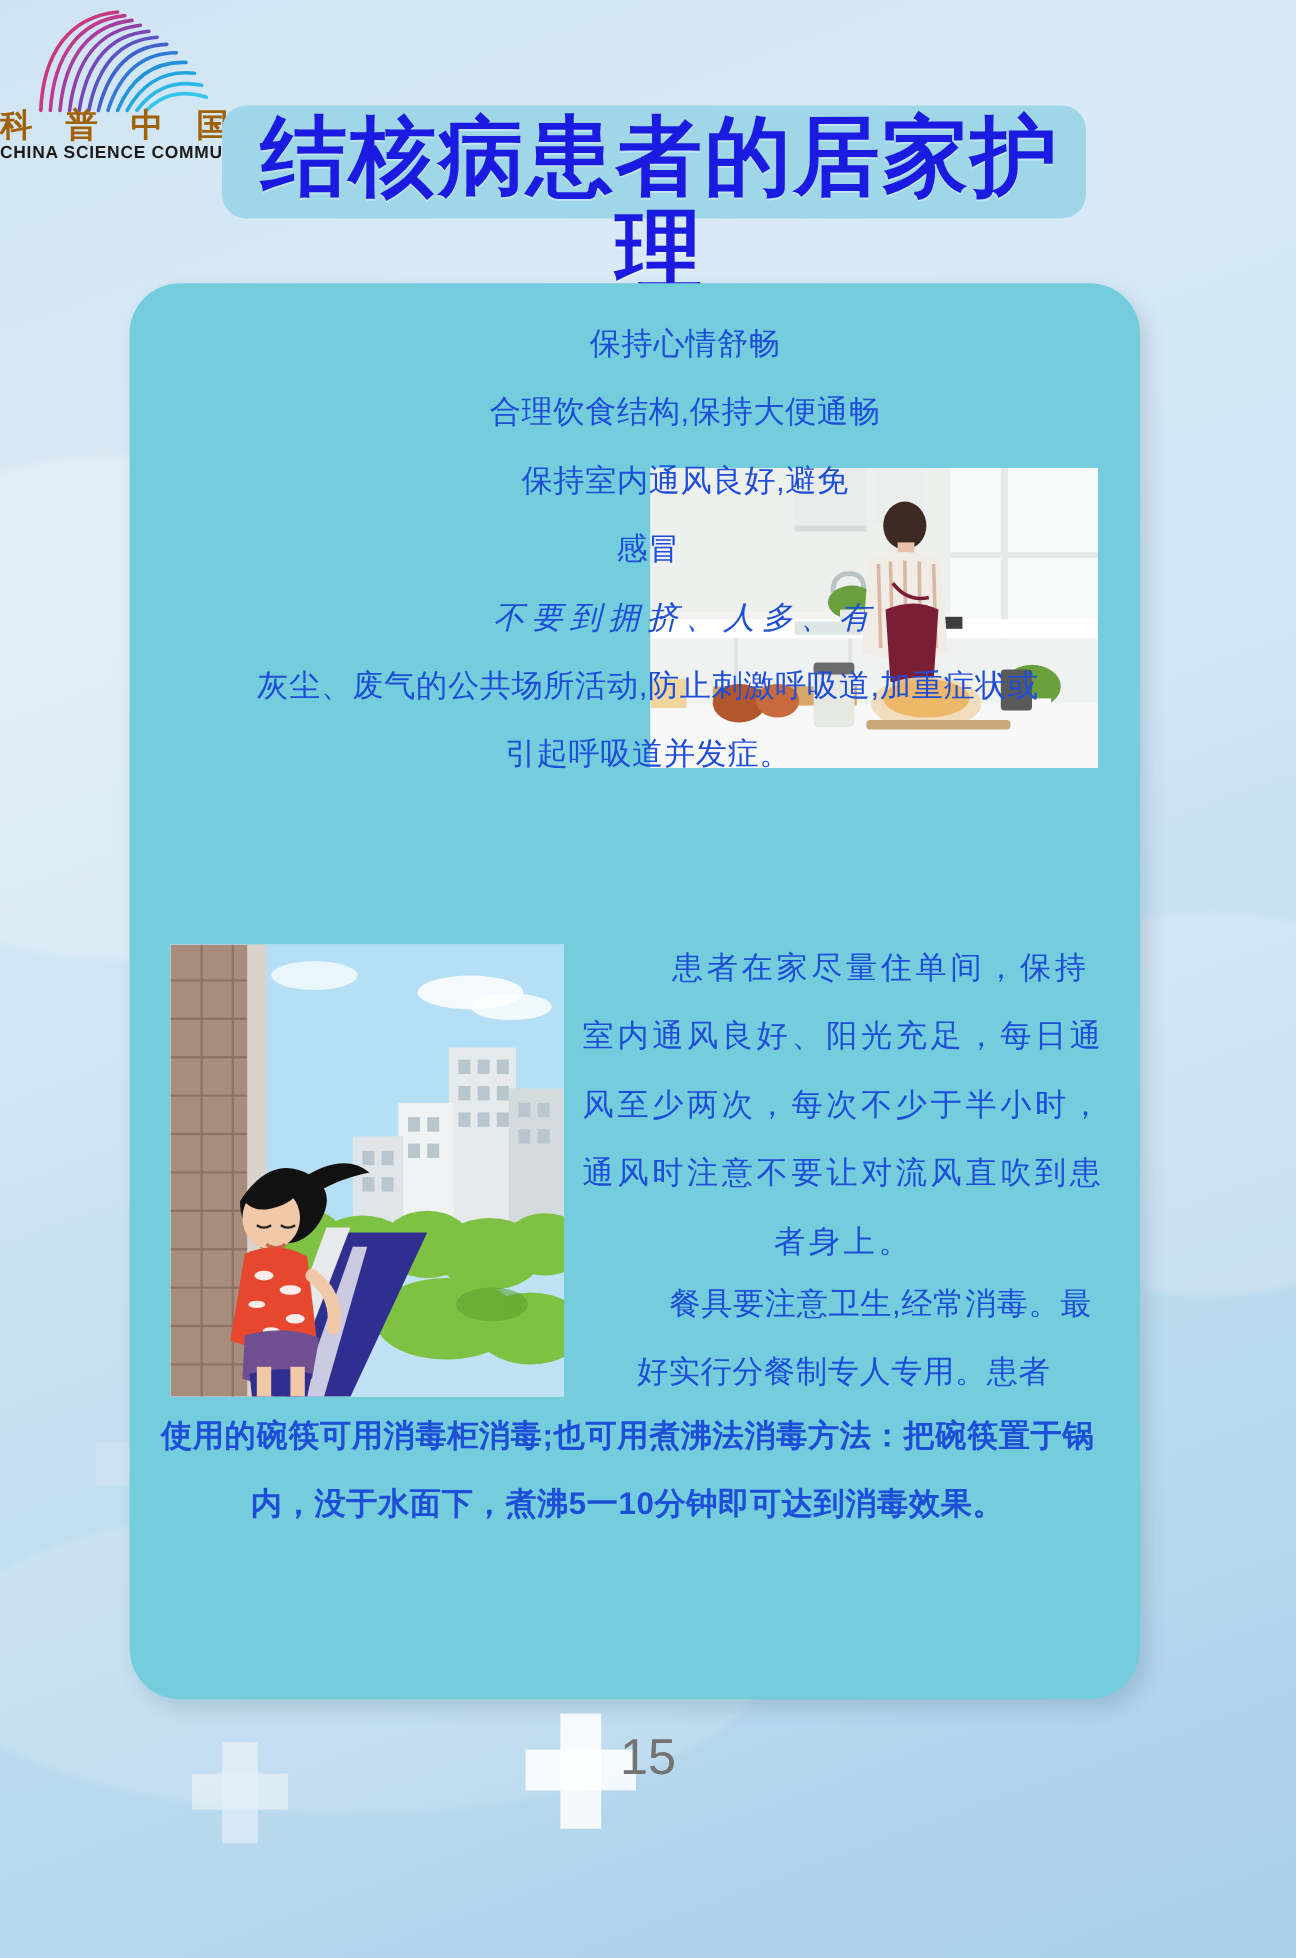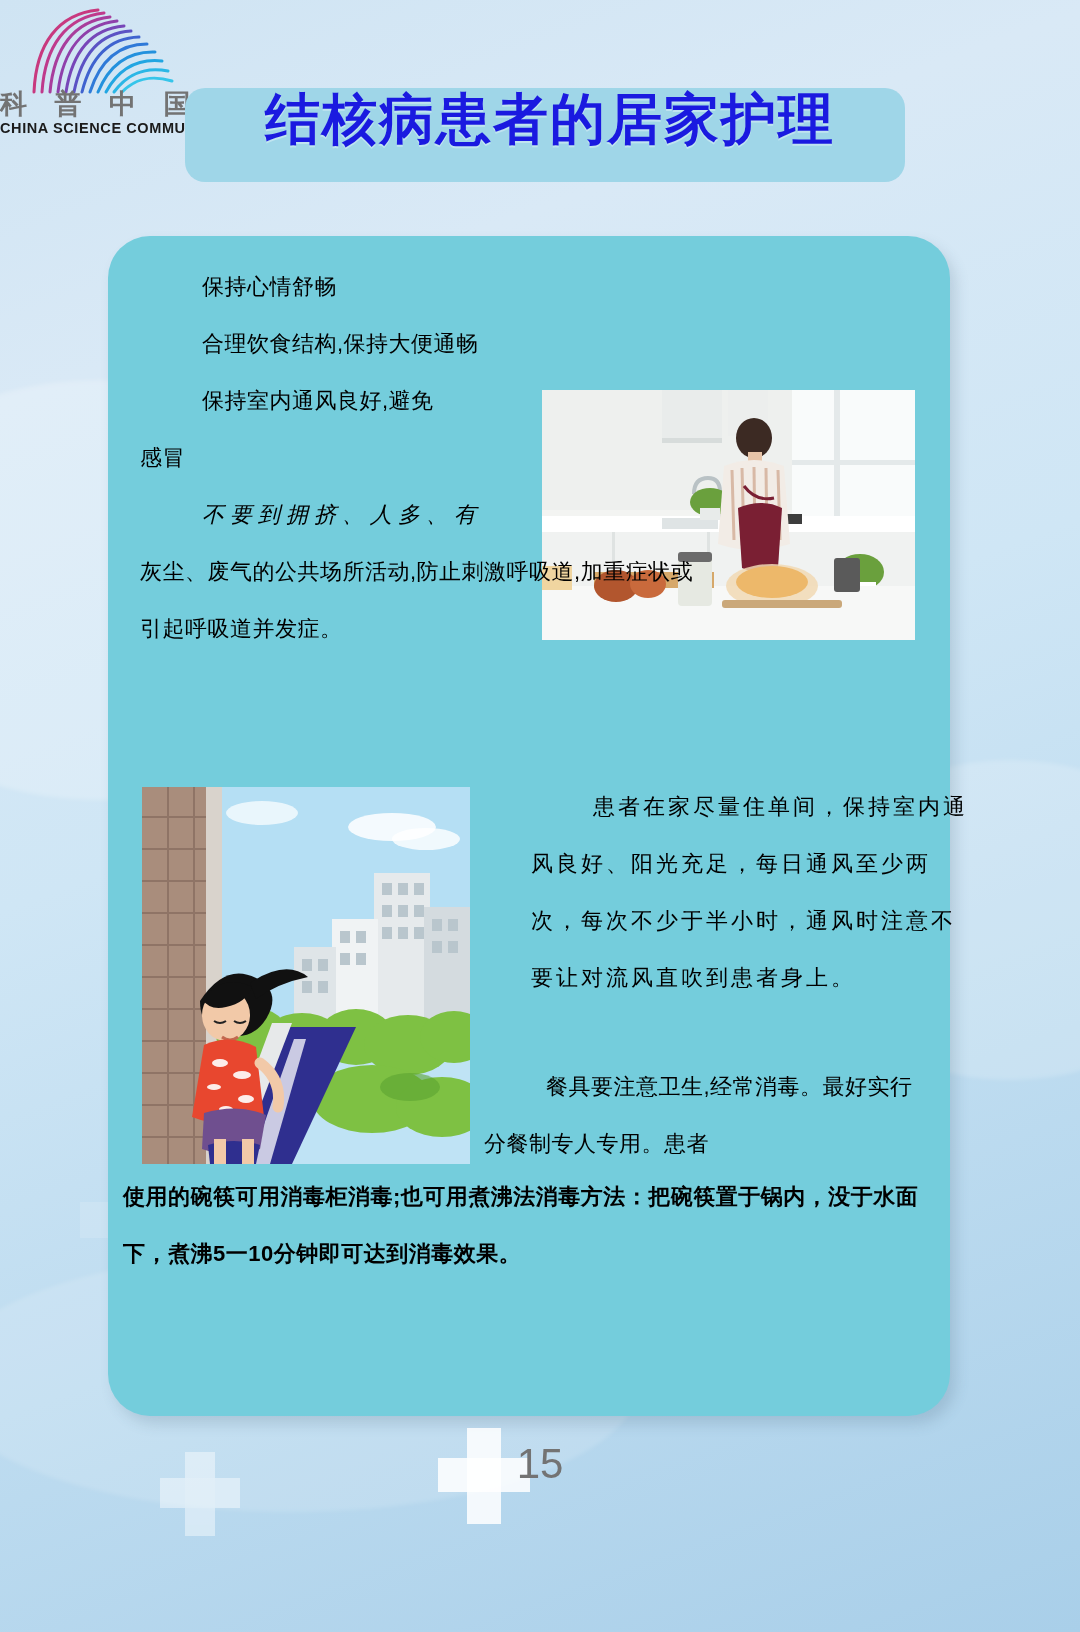--- a/index.html
+++ b/index.html
@@ -53,21 +53,21 @@
     height: 92px;
   }
   .logo-cn {
     position: absolute;
     left: 0px;
     top: 86px;
     width: 212px;
     font-size: 27px;
     font-weight: bold;
     letter-spacing: 10px;
-    color: #737373;
+    color: #a16207;
     white-space: nowrap;
   }
   .logo-en {
     position: absolute;
     left: 0px;
     top: 120px;
     width: 215px;
     font-size: 14.5px;
     font-weight: bold;
     letter-spacing: 0.6px;
@@ -80,24 +80,24 @@
     left: 185px;
     top: 88px;
     width: 720px;
     height: 94px;
     background: #9fd6e8;
     border-radius: 20px;
   }
   .title-text {
     position: absolute;
     left: 200px;
-    top: 80px;
+    top: 92px;
     width: 700px;
     text-align: center;
-    font-size: 55px;
+    font-size: 72px;
     font-weight: bold;
     color: #1a1ae0;
     letter-spacing: 2px;
     line-height: 78px;
     text-shadow: 0 2px 0 rgba(255,255,255,0.35);
   }
 
   
   .card {
     position: absolute;
@@ -105,24 +105,25 @@
     top: 236px;
     width: 842px;
     height: 1180px;
     background: #74cddc;
     border-radius: 42px;
     box-shadow: 6px 8px 14px rgba(60,90,110,0.18);
   }
 
   .body-text {
     position: absolute;
-    color: #000000;
-    font-size: 22px;
+    color: #1d4ed8;
+    font-size: 26px;
     line-height: 57px;
     letter-spacing: 0.5px;
+    text-align: center;
   }
 
   
   .block1 {
     left: 140px;
     top: 258px;
     width: 800px;
   }
   .block1 .indent { text-indent: 62px; }
 
@@ -378,21 +379,21 @@
 <div class="body-text block1">
   <div class="indent">保持心情舒畅</div>
   <div class="indent">合理饮食结构,保持大便通畅</div>
   <div class="indent">保持室内通风良好,避免</div>
   <div>感冒</div>
   <div class="indent" style="letter-spacing:6px;font-style:italic;">不要到拥挤、人多、有</div>
   <div>灰尘、废气的公共场所活动,防止刺激呼吸道,加重症状或</div>
   <div>引起呼吸道并发症。</div>
 </div>
 
-<div class="body-text block2" style="letter-spacing:3px;margin-left:47px;">患者在家尽量住单间，保持室内通风良好、阳光充足，每日通风至少两次，每次不少于半小时，通风时注意不要让对流风直吹到患者身上。</div>
+<div class="body-text block2" style="letter-spacing:3px;">患者在家尽量住单间，保持室内通风良好、阳光充足，每日通风至少两次，每次不少于半小时，通风时注意不要让对流风直吹到患者身上。</div>
 <div class="body-text block3">餐具要注意卫生,经常消毒。最好实行分餐制专人专用。患者</div>
 <div class="body-text block4">使用的碗筷可用消毒柜消毒;也可用煮沸法消毒方法：把碗筷置于锅内，没于水面下，煮沸5一10分钟即可达到消毒效果。</div>
 
 <div class="foot-cross" style="left:438px; top:1428px; width:92px; height:96px;">
   <div class="h" style="left:0; top:30px; width:92px; height:34px;"></div>
   <div class="v" style="left:29px; top:0; width:34px; height:96px;"></div>
 </div>
 <div class="foot-cross" style="left:160px; top:1452px; width:80px; height:84px; opacity:.5;">
   <div class="h" style="left:0; top:26px; width:80px; height:30px;"></div>
   <div class="v" style="left:25px; top:0; width:30px; height:84px;"></div>

